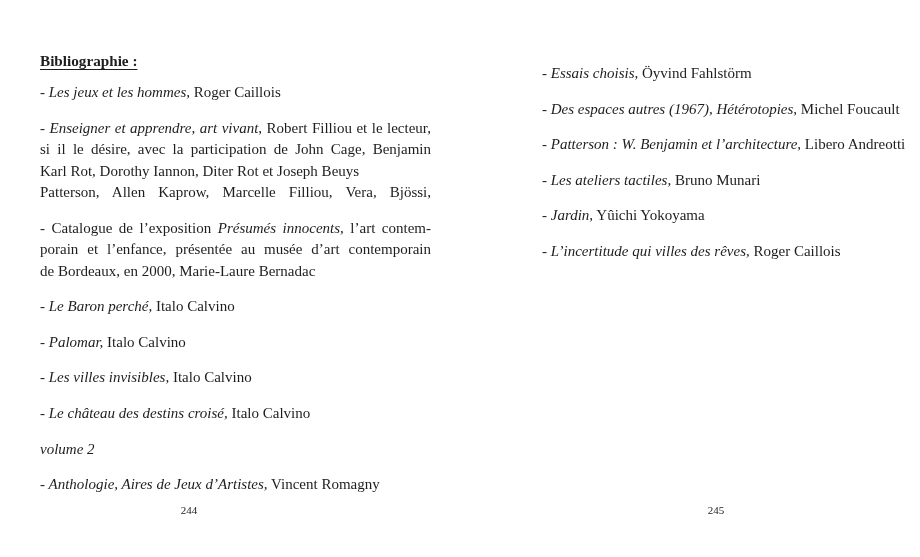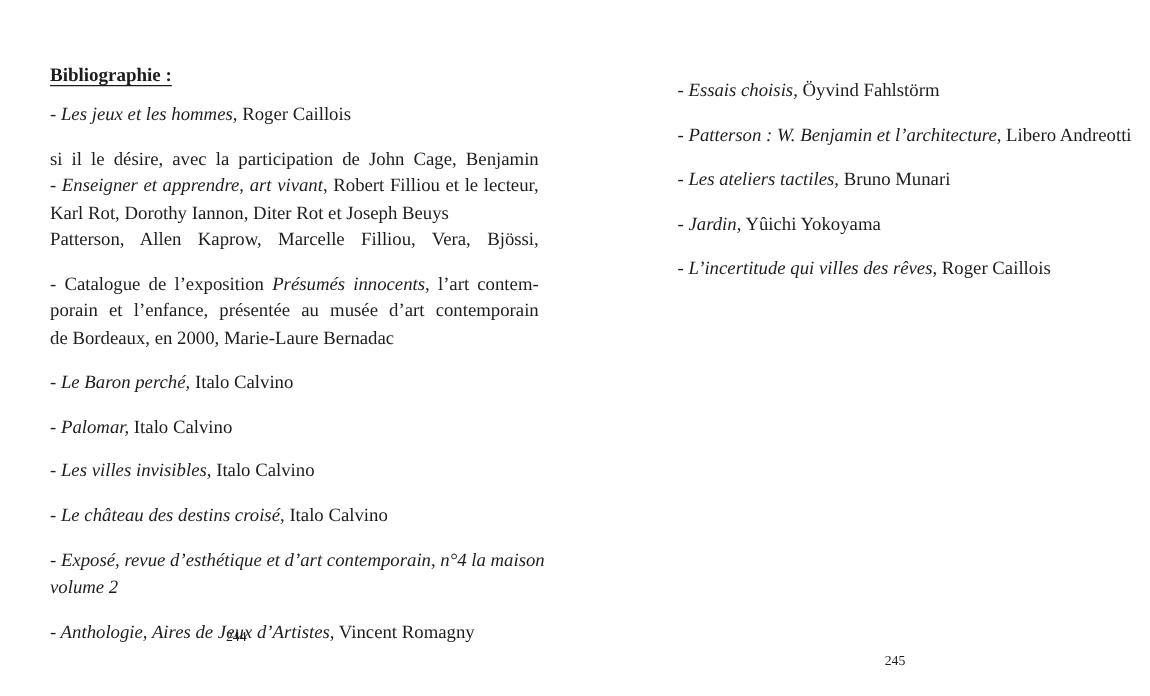--- a/index.html
+++ b/index.html
@@ -59,36 +59,36 @@
   }
   .page-number {
     position: absolute;
     top: 501px;
     width: 60px;
     text-align: center;
     font-size: 11px;
     line-height: 18px;
   }
   #pn-left  { left: 159px; }
-  #pn-right { left: 686px; margin-top: 19px; }
+  #pn-right { left: 686px; }
 </style>
 </head>
 <body style="background: rgb(255, 255, 255); color: rgb(29, 29, 29);">
 
 <div>
 
   <section class="text-block" id="left-block">
     <h1 class="heading">Bibliographie :</h1>
     <div class="entries">
         <div class="entry">
           <div class="line"><span class="seg italic">- Les jeux et les hommes,</span><span class="seg roman"> Roger Caillois</span></div>
         </div>
         <div class="entry">
+          <div class="line justify"><span class="seg italic">- Enseigner et apprendre, art vivant</span><span class="seg roman">, Robert Filliou et le lecteur,</span></div>
           <div class="line justify"><span class="seg roman">si il le désire, avec la participation de John Cage, Benjamin</span></div>
-          <div class="line justify"><span class="seg italic">- Enseigner et apprendre, art vivant</span><span class="seg roman">, Robert Filliou et le lecteur,</span></div>
           <div class="line"><span class="seg roman">Karl Rot, Dorothy Iannon, Diter Rot et Joseph Beuys</span></div>
           <div class="line justify"><span class="seg roman">Patterson, Allen Kaprow, Marcelle Filliou, Vera, Bjössi,</span></div>
         </div>
         <div class="entry">
           <div class="line justify"><span class="seg roman">- Catalogue de l’exposition </span><span class="seg italic">Présumés innocents</span><span class="seg roman">, l’art contem-</span></div>
           <div class="line justify"><span class="seg roman">porain et l’enfance, présentée au musée d’art contemporain</span></div>
           <div class="line"><span class="seg roman">de Bordeaux, en 2000, Marie-Laure Bernadac</span></div>
         </div>
         <div class="entry">
           <div class="line"><span class="seg italic">- Le Baron perché,</span><span class="seg roman"> Italo Calvino</span></div>
@@ -96,33 +96,35 @@
         <div class="entry">
           <div class="line"><span class="seg italic">- Palomar,</span><span class="seg roman"> Italo Calvino</span></div>
         </div>
         <div class="entry">
           <div class="line"><span class="seg italic">- Les villes invisibles,</span><span class="seg roman"> Italo Calvino</span></div>
         </div>
         <div class="entry">
           <div class="line"><span class="seg italic">- Le château des destins croisé,</span><span class="seg roman"> Italo Calvino</span></div>
         </div>
         <div class="entry">
-          <div class="line"><span class="seg italic">- Exposé, revue d’esthétique et d’art contemporain, n°4 la maison</span></div>
           <div class="line"><span class="seg italic">volume 2</span></div>
         </div>
         <div class="entry">
           <div class="line"><span class="seg italic">- Anthologie, Aires de Jeux d’Artistes,</span><span class="seg roman"> Vincent Romagny</span></div>
         </div>
       </div>
   </section>
 
   <section class="text-block" id="right-block">
     <div class="entries">
         <div class="entry">
           <div class="line"><span class="seg italic">- Essais choisis,</span><span class="seg roman"> Öyvind Fahlstörm</span></div>
+        </div>
+        <div class="entry">
+          <div class="line"><span class="seg italic">- Des espaces autres (1967), Hétérotopies,</span><span class="seg roman"> Michel Foucault</span></div>
         </div>
         <div class="entry">
           <div class="line"><span class="seg italic">- Patterson : W. Benjamin et l’architecture,</span><span class="seg roman"> Libero Andreotti</span></div>
         </div>
         <div class="entry">
           <div class="line"><span class="seg italic">- Les ateliers tactiles,</span><span class="seg roman"> Bruno Munari</span></div>
         </div>
         <div class="entry">
           <div class="line"><span class="seg italic">- Jardin,</span><span class="seg roman"> Yûichi Yokoyama</span></div>
         </div>

